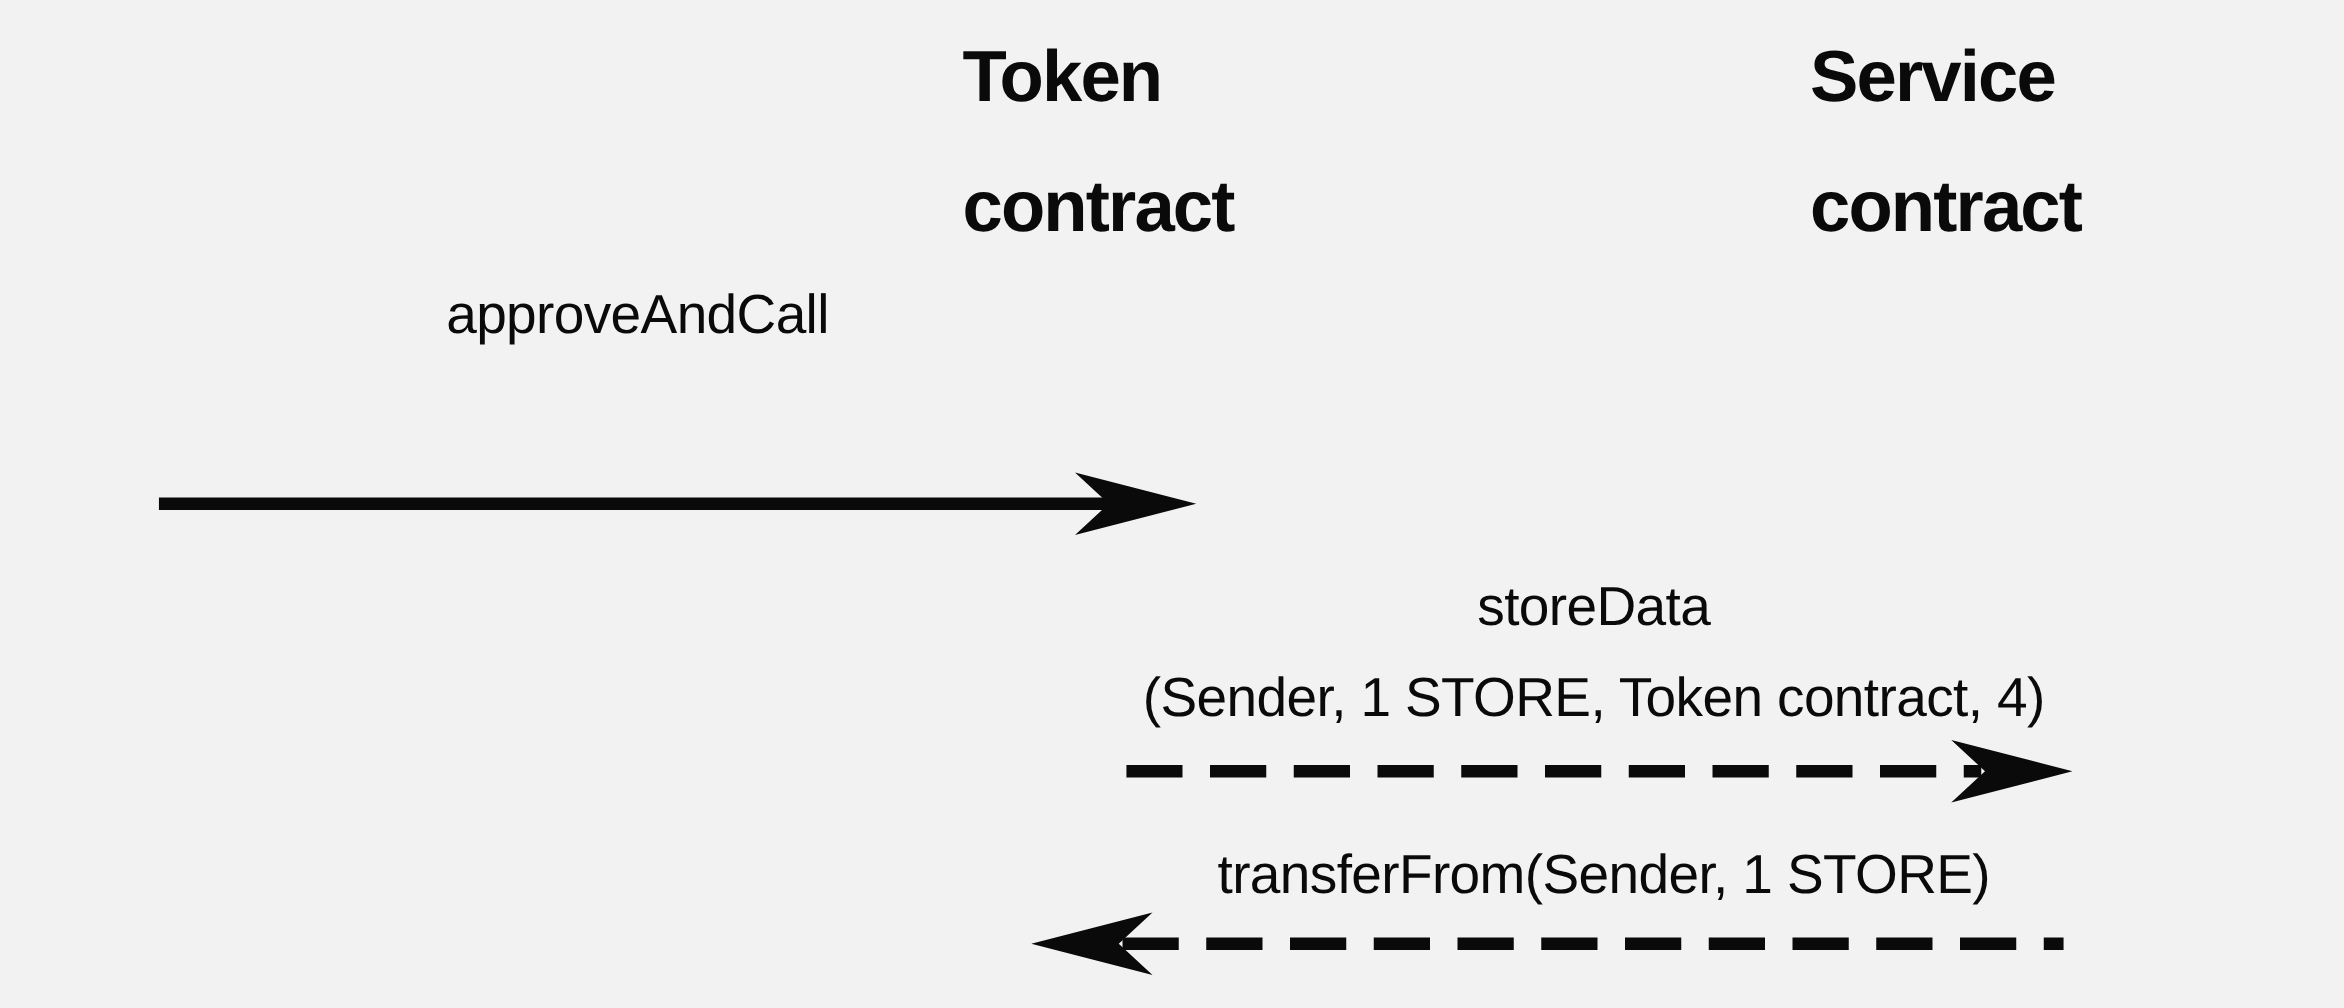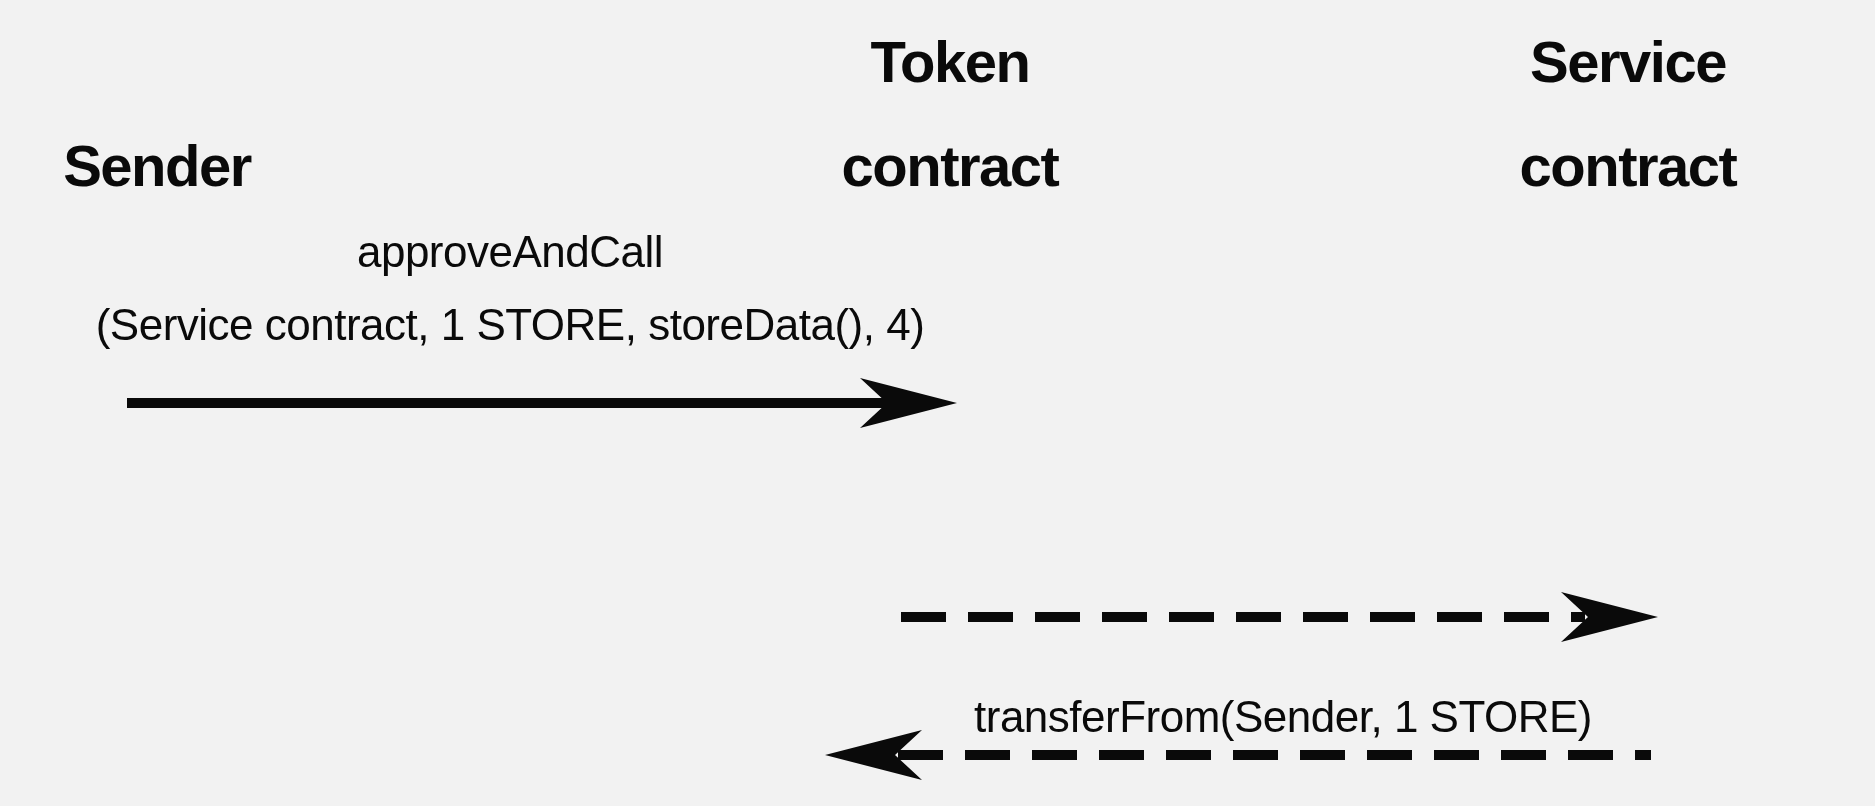--- a/index.html
+++ b/index.html
@@ -15,72 +15,73 @@
   .stage {
     position: relative;
     width: 1875px;
     height: 806px;
   }
   .actor {
     position: absolute;
     font-weight: 700;
     font-size: 58px;
     line-height: 104px;
-    text-align: center;
     letter-spacing: -1.5px;
     white-space: pre-line;
   }
   #actor-sender   { left: 7px;    top: 114px; width: 300px; }
   #actor-token    { left: 770px;  top: 10px;  width: 360px; }
   #actor-service  { left: 1448px; top: 10px;  width: 360px; }
 
   .msg {
     position: absolute;
     text-align: center;
     font-size: 44px;
     letter-spacing: -0.5px;
     font-weight: 400;
   }
   .msg .line { line-height: 56px; white-space: nowrap; }
   .msg .line + .line { margin-top: 17px; }
 
   #msg-1 { left: 60px;  top: 224px; width: 900px; }
   #msg-2 { left: 825px; top: 458px; width: 900px; }
-  #msg-3 { left: 833px; top: 672px; width: 900px; margin-top: 17px; }
+  #msg-3 { left: 833px; top: 672px; width: 900px; }
 
   .arrow { position: absolute; display: block; }
   #arrow-1 { left: 127px; top: 375px; }
   #arrow-2 { left: 901px; top: 589px; }
   #arrow-3 { left: 825px; top: 727px; }
   .arrow line    { stroke: #0a0a0a; stroke-width: 10; }
   .arrow .dashed { stroke-dasharray: 45 22; }
   .arrow polygon { fill: #0a0a0a; }
 </style>
 </head>
 <body>
 
 <div class="stage">
 
-  <div class="actor" id="actor-sender">Sender</div>
 
   <div class="actor" id="actor-token">Token
 contract</div>
 
   <div class="actor" id="actor-service">Service
 contract</div>
 
   <div class="msg" id="msg-1">
     <div class="line">approveAndCall</div>
-    <div class="line">(Service contract, 1 STORE, storeData(), 4)</div>
   </div>
   <svg class="arrow" id="arrow-1" width="830" height="56" viewBox="0 0 830 56">
     <line x1="0" y1="28" x2="765" y2="28"></line>
     <polygon points="733,3 830,28 733,53 760,28"></polygon>
   </svg>
 
+  <div class="msg" id="msg-2">
+    <div class="line">storeData</div>
+    <div class="line">(Sender, 1 STORE, Token contract, 4)</div>
+  </div>
   <svg class="arrow" id="arrow-2" width="757" height="56" viewBox="0 0 757 56">
     <line class="dashed" x1="0" y1="28" x2="684" y2="28"></line>
     <polygon points="660,3 757,28 660,53 687,28"></polygon>
   </svg>
 
   <div class="msg" id="msg-3">
     <div class="line">transferFrom(Sender, 1 STORE)</div>
   </div>
   <svg class="arrow" id="arrow-3" width="826" height="56" viewBox="0 0 826 56">
     <polygon points="97,3 0,28 97,53 70,28"></polygon>

